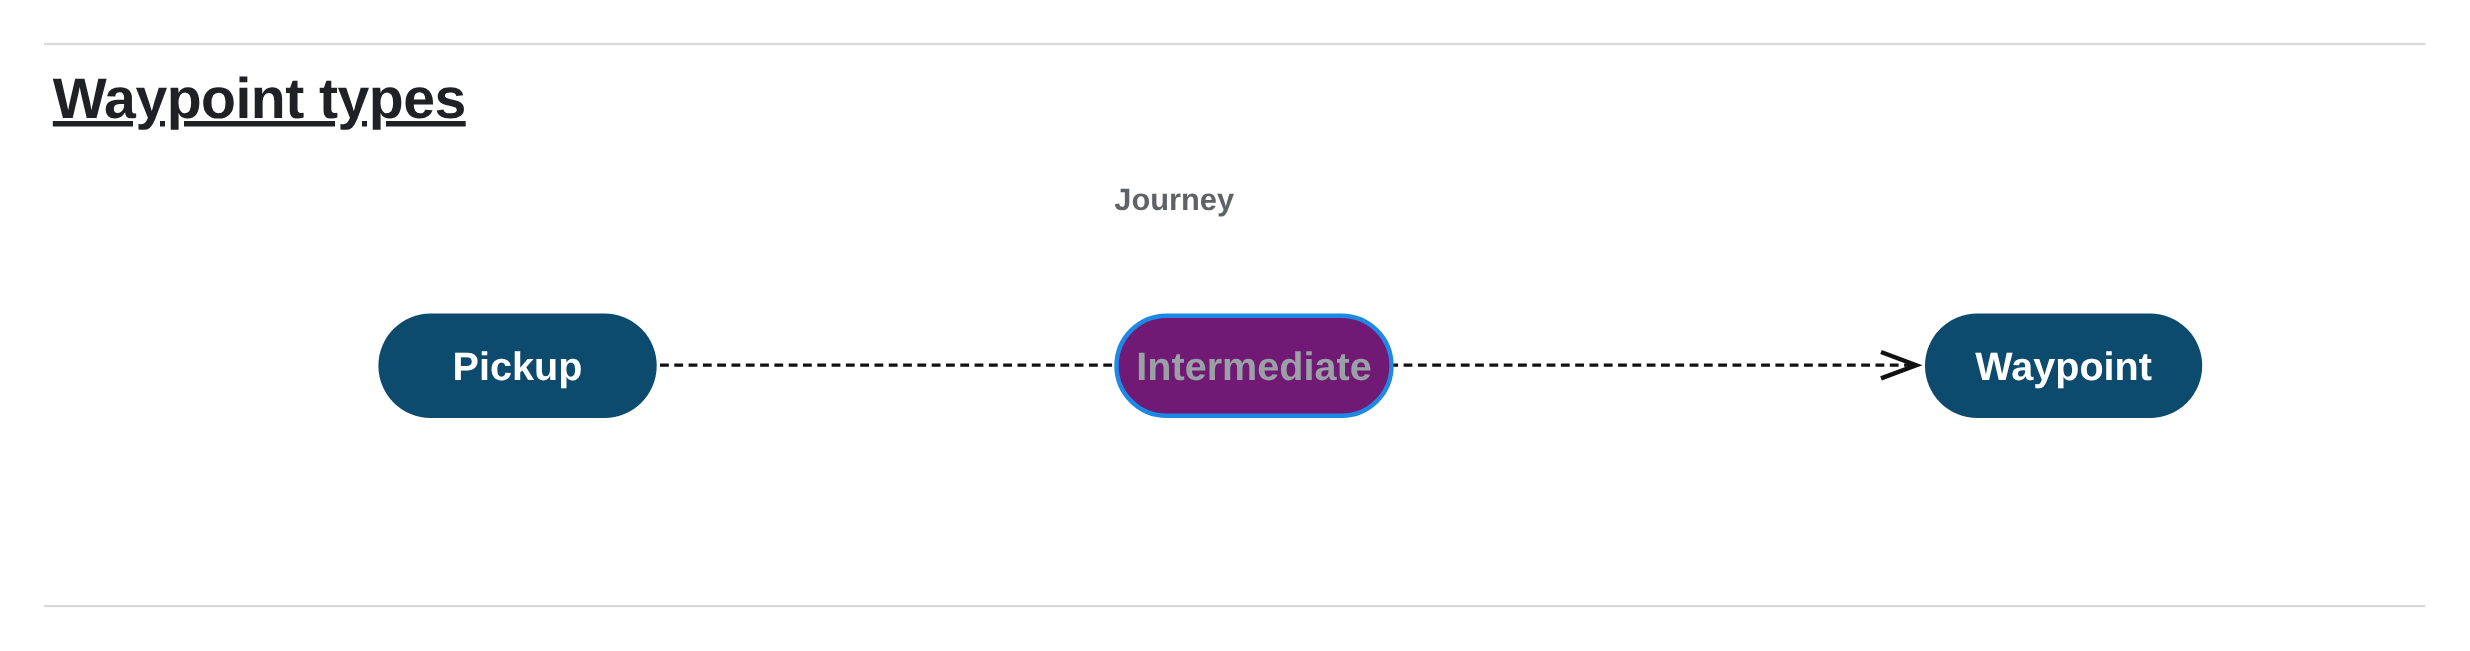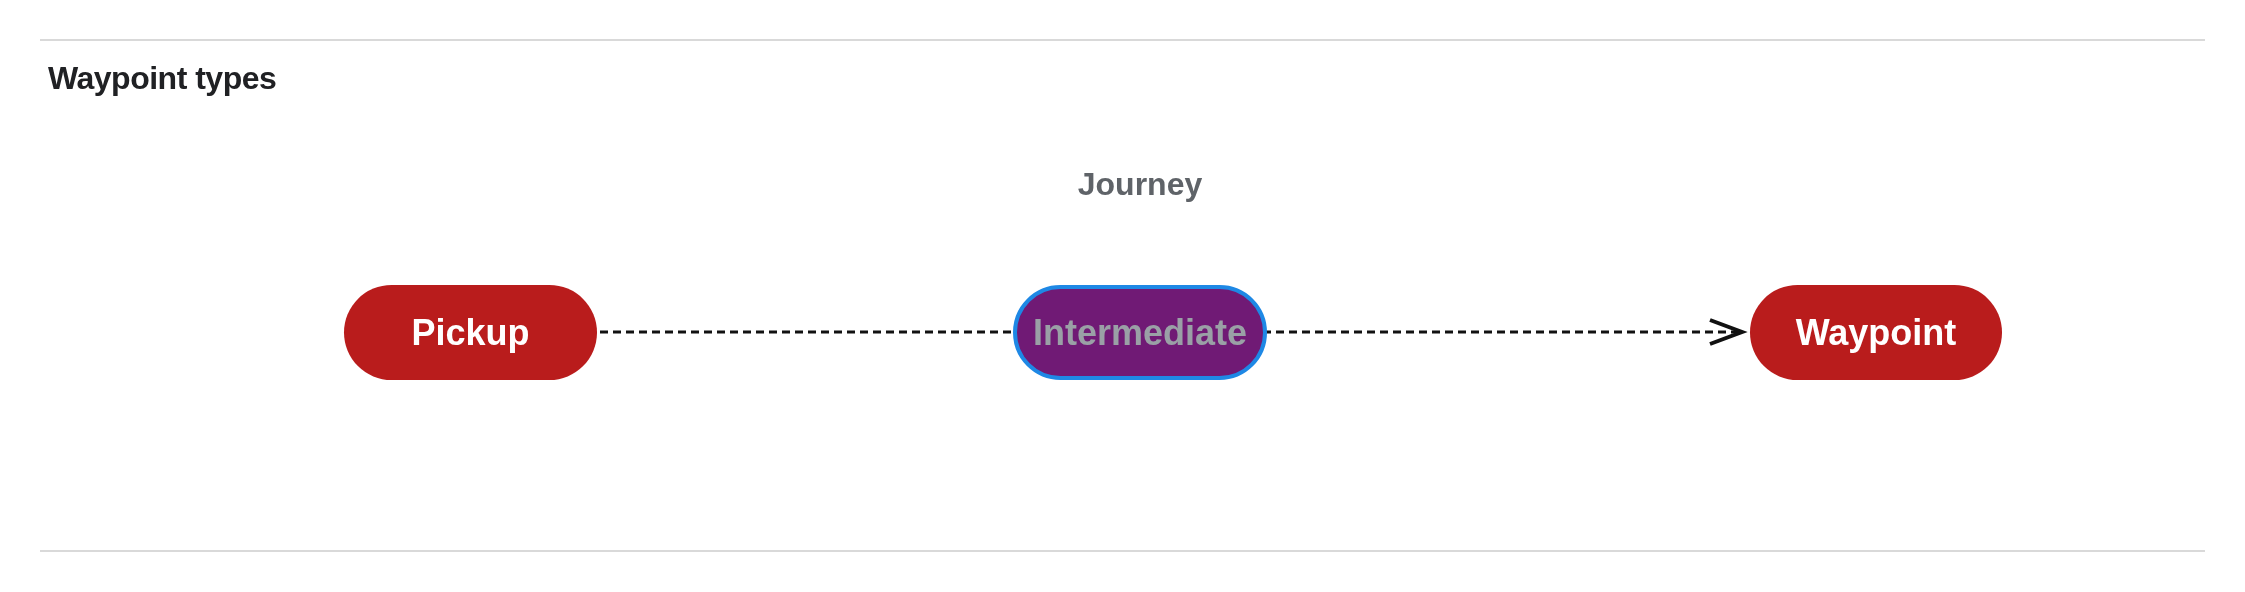--- a/index.html
+++ b/index.html
@@ -22,32 +22,32 @@
     height: 2px;
     background: #d9d9d9;
   }
   .rule-top { top: 39px; }
   .rule-bottom { top: 550px; }
   .page-title {
     position: absolute;
     left: 48px;
     top: 60px;
     margin: 0;
-    font-size: 32px;
+    font-size: 52px;
     font-weight: 700;
     color: #202124;
     letter-spacing: -0.5px;
+    text-decoration: underline;
   }
   .journey-label {
     position: absolute;
     left: 1013px;
     width: 254px;
     top: 166px;
-    text-align: center;
-    font-size: 32px;
+    font-size: 28px;
     font-weight: 700;
     color: #5f6368;
   }
   .connector-svg {
     position: absolute;
     left: 0;
     top: 0;
     width: 2245px;
     height: 592px;
   }
@@ -58,21 +58,21 @@
     box-sizing: border-box;
     display: flex;
     align-items: center;
     justify-content: center;
     border-radius: 48px;
     font-size: 36px;
     font-weight: 700;
     white-space: nowrap;
   }
   .node-filled {
-    background: #b91c1c;
+    background: #0c4a6e;
     color: #ffffff;
   }
   .node-outlined {
     background: #701a75;
     border: 4px solid #1e88e5;
     color: #9aa0a6;
   }
   .node-pickup   { left: 344px;  width: 253px; }
   .node-intermediate { left: 1013px; width: 254px; }
   .node-dropoff  { left: 1750px; width: 252px; }

